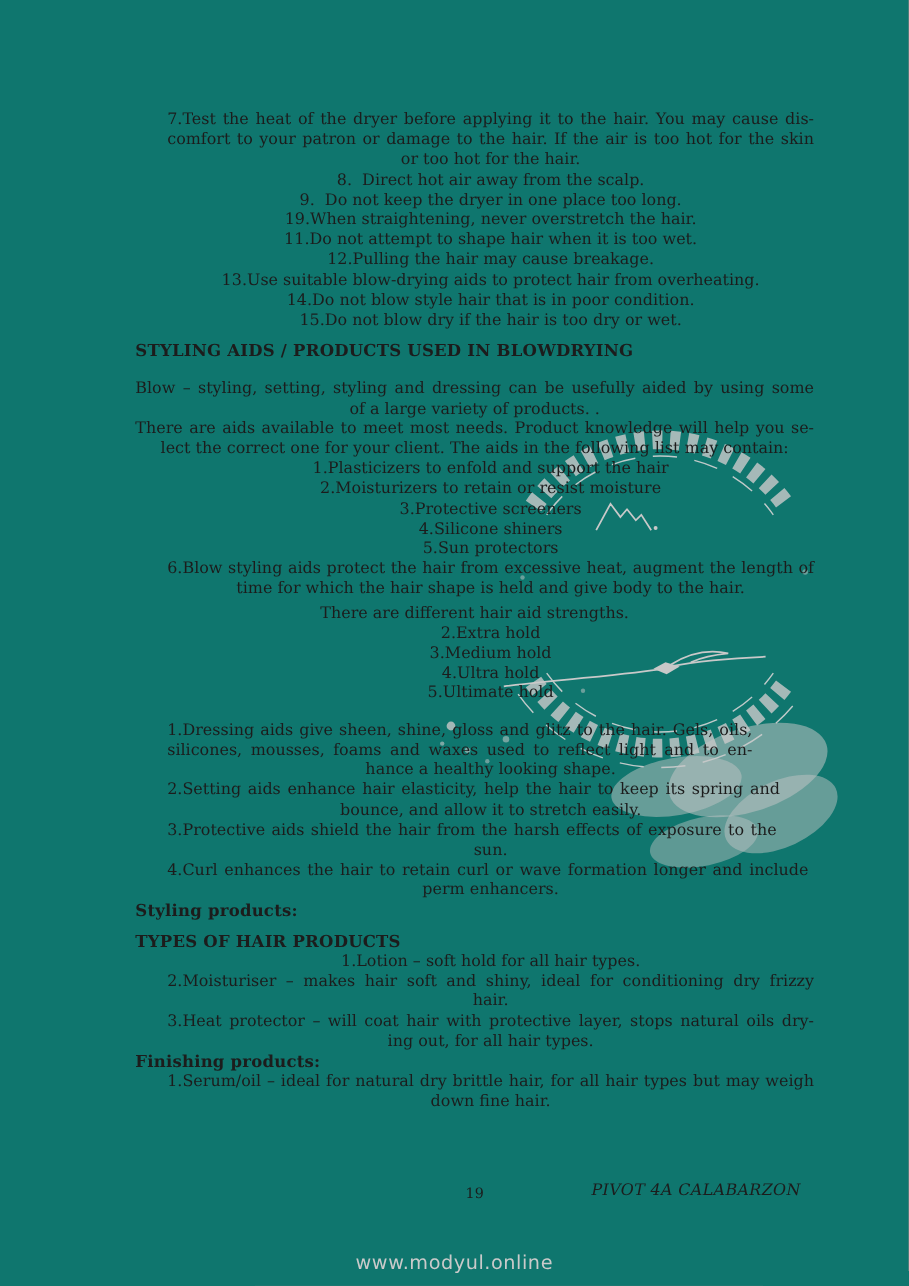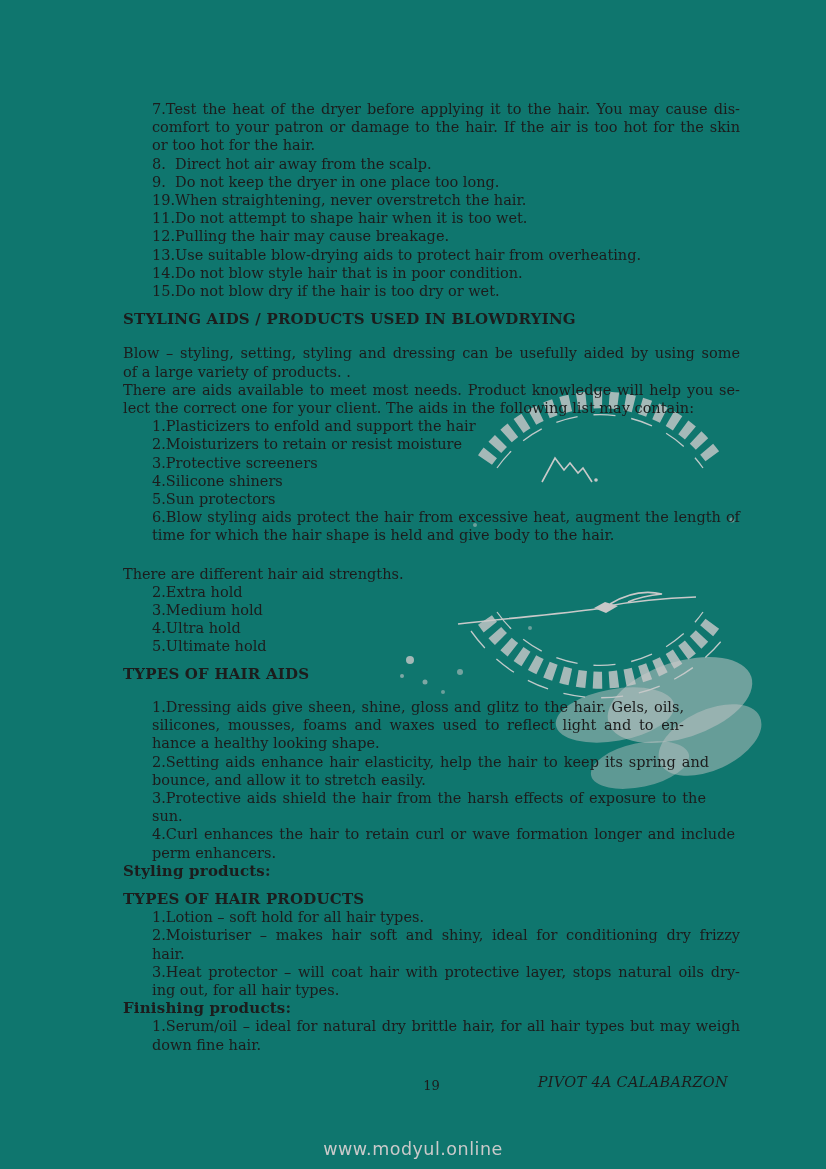--- a/index.html
+++ b/index.html
@@ -3,24 +3,24 @@
 <meta charset="utf-8">
 <style>
   html,body{margin:0;padding:0;background:#888;}
   #page{position:relative;width:826px;height:1169px;background:#0f766e;overflow:hidden;
         font-family:"DejaVu Serif","Liberation Serif",serif;color:#1c1c1c;}
   #wm-seal{position:absolute;left:380px;top:370px;width:420px;height:440px;z-index:0;}
   #content{position:absolute;left:123px;top:0;width:617px;z-index:1;padding-top:100px;
            font-size:14.5px;line-height:18.2px;}
   .ln{white-space:normal;}
   .j{text-align:justify;text-align-last:justify;}
-  .l{text-align:left;}
+  .l{text-align:center;}
   .ind{margin-left:29px;}
   .hd{font-weight:bold;font-size:15px;letter-spacing:0.2px;line-height:18.2px;}
-  .mt4{margin-top:20px;}.mt9{margin-top:9px;}.mt10{margin-top:10px;}
+  .mt4{margin-top:4px;}.mt9{margin-top:9px;}.mt10{margin-top:10px;}
   .mt16{margin-top:16px;}.mt21{margin-top:15px;}
   .pr56{padding-right:56px;}.pr34{padding-right:34px;}.pr31{padding-right:31px;}.pr5{padding-right:5px;}
   .band{fill:none;stroke:#cbcbcb;stroke-width:17;stroke-dasharray:9 7;opacity:.8;}
   .thin{fill:none;stroke:#d3d3d3;stroke-width:1.3;stroke-dasharray:22 16;opacity:.9;}
   .wmline{fill:none;stroke:#c9c9c9;stroke-width:1.6;}
   .wmfill{fill:#c8c8c8;stroke:none;}
   #footer-num{position:absolute;left:123px;width:617px;top:1078px;text-align:center;
               font-size:13px;z-index:1;}
   #footer-ed{position:absolute;right:98px;top:1074px;font-size:14.5px;font-style:italic;
              letter-spacing:0.3px;z-index:1;}
@@ -106,21 +106,20 @@
 
     <div class="ln l mt4">There are different hair aid strengths.</div>
 
     <div class="ind">
       <div class="ln l">2.Extra hold</div>
       <div class="ln l">3.Medium hold</div>
       <div class="ln l">4.Ultra hold</div>
       <div class="ln l">5.Ultimate hold</div>
     </div>
 
-    <div class="hd mt9">TYPES OF HAIR AIDS</div>
 
     <div class="ind mt21">
       <div class="ln j pr56">1.Dressing aids give sheen, shine, gloss and glitz to the hair. Gels, oils,</div>
       <div class="ln j pr56">silicones, mousses, foams and waxes used to reflect light and to en-</div>
       <div class="ln l">hance a healthy looking shape.</div>
       <div class="ln j pr31">2.Setting aids enhance hair elasticity, help the hair to keep its spring and</div>
       <div class="ln l">bounce, and allow it to stretch easily.</div>
       <div class="ln j pr34">3.Protective aids shield the hair from the harsh effects of exposure to the</div>
       <div class="ln l">sun.</div>
       <div class="ln j pr5">4.Curl enhances the hair to retain curl or wave formation longer and include</div>

